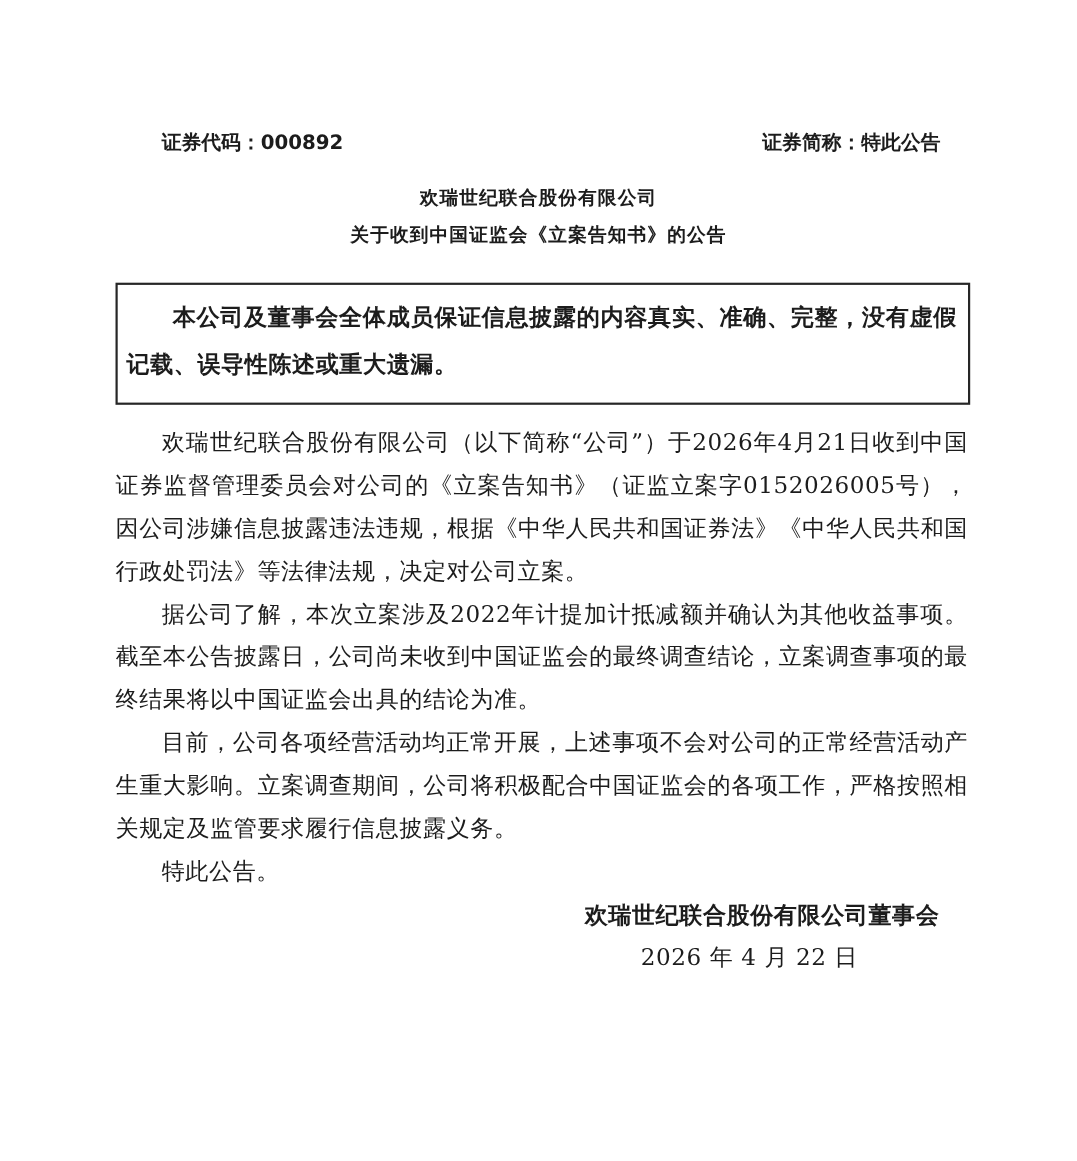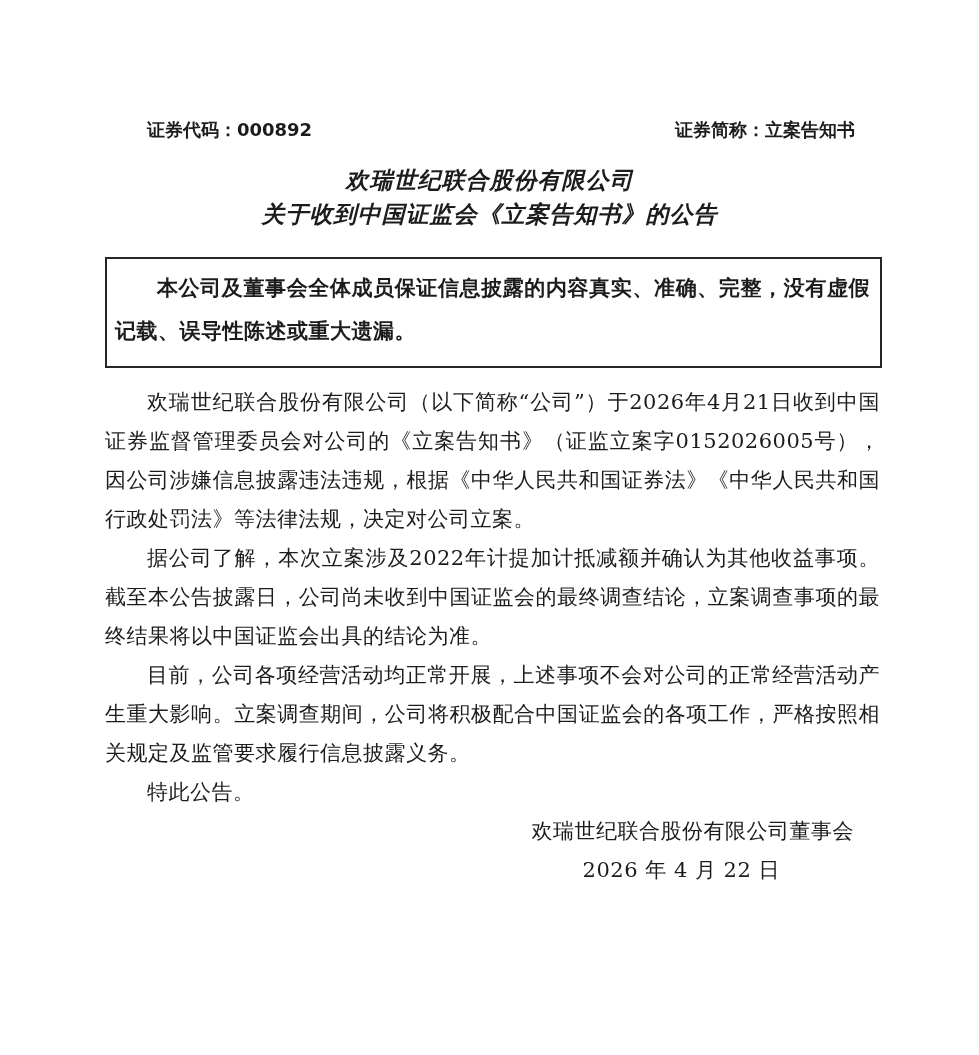--- a/index.html
+++ b/index.html
@@ -30,24 +30,23 @@
     white-space: nowrap;
   }
   
   .titles {
     margin-top: 21px;
     text-align: center;
     font-family: "DejaVu Sans", "Liberation Sans", sans-serif;
     font-weight: bold;
   }
   .title-line {
-    font-size: 23px;
+    font-size: 17px;
     line-height: 34px;
     letter-spacing: 1px;
-    font-style: italic;
   }
   
   .disclaimer-box {
     margin: 26px 97px 0 105px;
     border: 2px solid #262626;
     padding: 8px 10px 13px 8px;
   }
   .disclaimer-text {
     margin: 0;
     font-family: "DejaVu Sans", "Liberation Sans", sans-serif;
@@ -75,33 +74,34 @@
   .signature-block {
     font-family: "DejaVu Serif", "Liberation Serif", serif;
     font-size: 21px;
     line-height: 39px;
     text-align: right;
     padding-right: 99px;
     letter-spacing: 0.5px;
   }
   .signature-line {
     padding-right: 26px;
+    font-weight: bold;
   }
   .date-line {
     padding-right: 100px;
   }
 </style>
 </head>
 <body>
 
 <div class="page">
 
   <div class="doc-header">
     <span>证券代码：000892</span>
-    <span>证券简称：立案告知书</span>
+    <span>证券简称：特此公告</span>
   </div>
 
   <div class="titles">
     <div class="title-line">欢瑞世纪联合股份有限公司</div>
     <div class="title-line">关于收到中国证监会《立案告知书》的公告</div>
   </div>
 
   <div class="disclaimer-box">
     <p class="disclaimer-text">本公司及董事会全体成员保证信息披露的内容真实、准确、完整，没有虚假记载、误导性陈述或重大遗漏。</p>
   </div>

